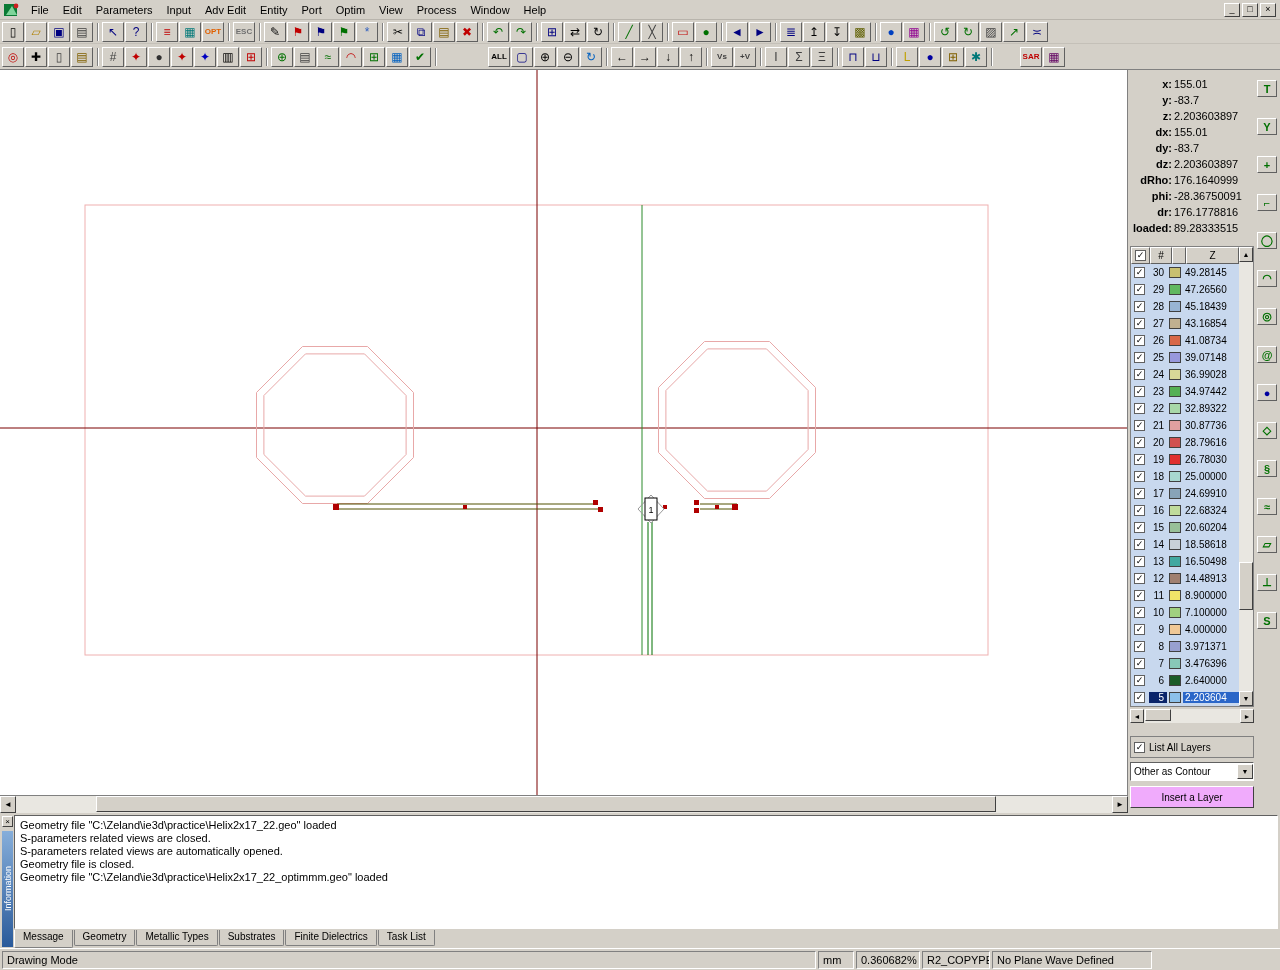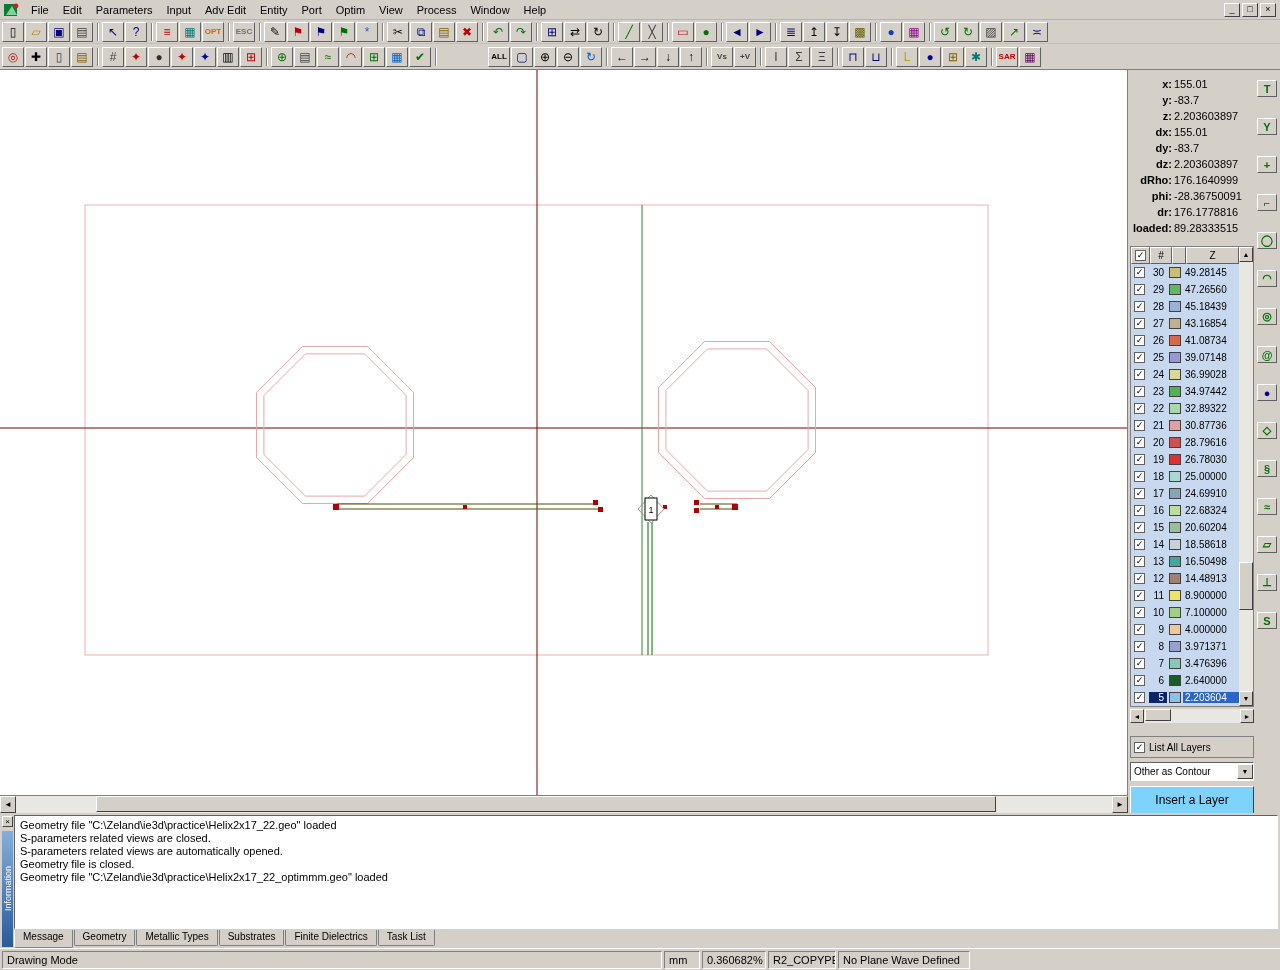--- a/index.html
+++ b/index.html
@@ -55,44 +55,44 @@
 .strack{flex:1;position:relative}
 .sthumb{position:absolute;left:0;top:70%;width:14px;height:48px;background:#d4d0c8;border:1px solid;border-color:#fff #404040 #404040 #fff}
 
 #lhscroll{position:absolute;top:639px;left:2px;width:124px;height:14px;display:flex;background:#e9e7e1}
 #lhscroll .sbtn{width:14px;font-size:7px}
 .lhthumb{position:absolute;top:0;left:1px;width:26px;height:12px;background:#d4d0c8;border:1px solid;border-color:#fff #404040 #404040 #fff}
 
 #listallbox{position:absolute;top:666px;left:2px;width:124px;height:22px;border:1px solid #808080;display:flex;align-items:center;padding:0 3px;gap:4px;font-size:10px;background:#d4d0c8}
 #contour{position:absolute;top:692px;left:2px;width:124px;height:19px;background:#fff;border:1px solid;border-color:#606060 #fff #fff #606060;display:flex;align-items:center;font-size:10px;padding-left:3px}
 .ddbtn{margin-left:auto;width:16px;height:15px;background:#d4d0c8;border:1px solid;border-color:#fff #404040 #404040 #fff;font-size:7px;display:flex;align-items:center;justify-content:center}
-#insertbtn{position:absolute;top:716px;left:2px;width:124px;height:28px;background:#7dd3fc;border:1px solid;border-color:#fff #404040 #404040 #fff;display:flex;align-items:center;justify-content:center;font-size:12px}
+#insertbtn{position:absolute;top:716px;left:2px;width:124px;height:22px;background:#f0abfc;border:1px solid;border-color:#fff #404040 #404040 #fff;display:flex;align-items:center;justify-content:center;font-size:10px}
 
 #vtoolbar{position:absolute;top:10px;left:128px;width:22px;display:flex;flex-direction:column;gap:21px;align-items:center}
 .vbtn{width:20px;height:17px;background:#d4d0c8;border:1px solid;border-color:#fff #606060 #606060 #fff;color:#007000;font-size:11px;font-weight:bold;display:flex;align-items:center;justify-content:center;overflow:hidden}
 
 
 #logarea{position:absolute;top:813px;left:0;width:1280px;height:135px;background:#d4d0c8}
 #logclose{position:absolute;top:3px;left:2px;width:11px;height:11px;background:#d4d0c8;border:1px solid;border-color:#fff #404040 #404040 #fff;font-size:8px;line-height:9px;text-align:center}
 #infotab{position:absolute;top:18px;left:2px;width:11px;height:116px;background:linear-gradient(#86aeda,#2a5a9a);color:#fff;font-size:9px;display:flex;align-items:center;justify-content:center;overflow:hidden}
 #infotab span{writing-mode:vertical-rl;transform:rotate(180deg);white-space:nowrap}
 #logcontent{position:absolute;top:2px;left:14px;width:1264px;height:114px;background:#fff;border:1px solid;border-color:#606060 #fff #fff #606060;padding:3px 5px;overflow:hidden}
 .logline{font-size:11px;line-height:13px;white-space:pre}
 #tabs{position:absolute;top:117px;left:14px;height:19px;display:flex;align-items:flex-start}
 .tab{height:16px;padding:1px 8px 0;font-size:10px;background:#d4d0c8;border:1px solid #808080;border-top:none;border-radius:0 0 2px 2px;margin-right:1px}
 .tab.active{height:18px;border-left-color:#fff;background:#d4d0c8;font-weight:normal}
 
 
 #statusbar{position:absolute;top:948px;left:0;width:1280px;height:22px;background:#d4d0c8;border-top:1px solid #fff;display:flex;align-items:center;padding:0 2px;gap:2px}
 .scell{height:18px;border:1px solid;border-color:#808080 #fff #fff #808080;padding:2px 4px;white-space:nowrap;overflow:hidden}
-#smode{width:660px}
+#smode{width:814px}
 #sunits{width:36px}
 #szoom{width:64px}
 #spen{width:68px}
-#swave{width:132px}
+#swave{width:160px}
 </style>
 </head>
 <body>
 
 <div id="app">
 
   <div id="menubar">
     <svg id="appicon" viewBox="0 0 16 14">
       <rect x="0" y="1" width="13" height="12" fill="#0a7a34"></rect>
       <polygon points="2,12 8,3 13,12" fill="#7fd49a"></polygon>
@@ -216,21 +216,21 @@
       <div class="tbtn" style="color: rgb(64, 64, 64);">Ξ</div>
       <div class="tsep"></div>
       <div class="tbtn" style="color: rgb(0, 0, 128);">⊓</div>
       <div class="tbtn" style="color: rgb(0, 0, 128);">⊔</div>
       <div class="tsep"></div>
       <div class="tbtn" style="color: rgb(192, 160, 0);">L</div>
       <div class="tbtn" style="color: rgb(0, 0, 160);">●</div>
       <div class="tbtn" style="color: rgb(128, 96, 0);">⊞</div>
       <div class="tbtn" style="color: rgb(0, 120, 120);">✱</div>
       <div class="tsep"></div>
-      <div class="tbtn ttext" style="color: rgb(192, 0, 0);">SAR</div>
+      <div class="tbtn ttext" style="color: rgb(192, 0, 0); margin-left: 24px;">SAR</div>
       <div class="tbtn" style="color: rgb(96, 0, 96);">▦</div>
     </div>
 
   <div id="canvas">
     <svg width="1128" height="725" viewBox="0 0 1128 725">
       <rect x="85" y="135" width="903" height="450" fill="none" stroke="#efb0b0"></rect>
       <line x1="0" y1="358" x2="1128" y2="358" stroke="#7a0000"></line>
       <line x1="537" y1="0" x2="537" y2="725" stroke="#7a0000"></line>
       <line x1="642" y1="135" x2="642" y2="585" stroke="#2a8a2a"></line>
 

